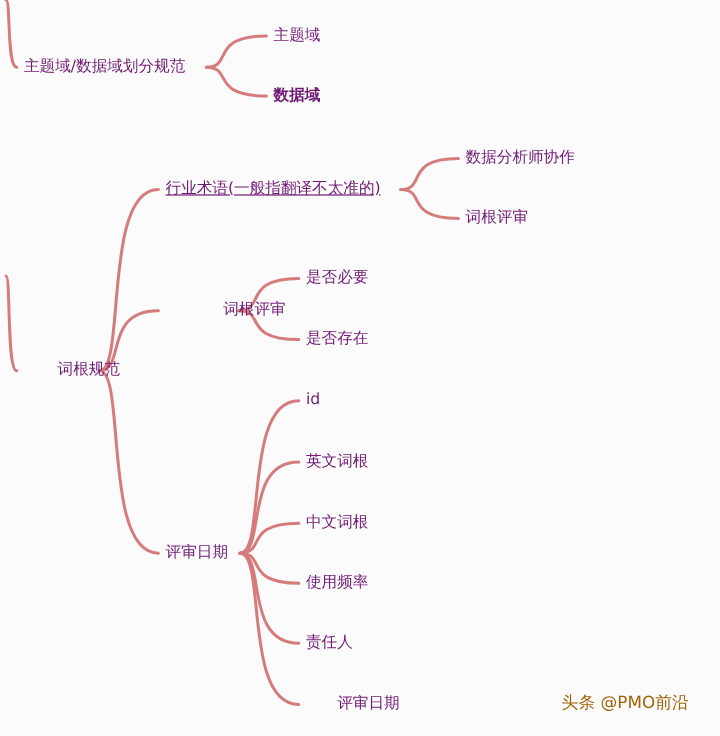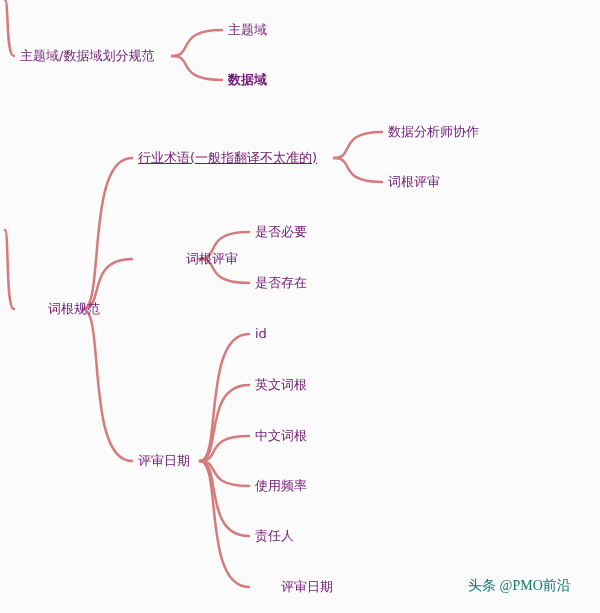--- a/index.html
+++ b/index.html
@@ -1,19 +1,19 @@
 <!DOCTYPE html>
 <html><head>
 <meta charset="utf-8">
 <style>
   html, body { margin:0; padding:0; }
   body { width:600px; height:613px; background:#fbfbfb; position:relative; overflow:hidden; font-family:"DejaVu Sans", sans-serif; }
   svg.links { position:absolute; left:0; top:0; }
   .node { position:absolute; font-size:13px; color:#701a75; white-space:nowrap; line-height:16px; transform:translateY(-8px); }
-  .wm { position:absolute; font-size:14px; color:#0f766e; white-space:nowrap;font-family:Liberation Serif, serif; }
+  .wm { position:absolute; font-size:14px; color:#a16207; white-space:nowrap; }
 </style>
 </head>
 <body>
 
 <svg class="links" width="600" height="613" id="links">
     <path d="M5,0 C9.05,0 5.45,56 14,56" fill="none" stroke="#d67b7b" stroke-width="2.5" stroke-linecap="round"></path>
     <path d="M5,230 C9.05,230 5.45,309 14,309" fill="none" stroke="#d67b7b" stroke-width="2.5" stroke-linecap="round"></path>
     <path d="M172,56 C194.5,56 174.5,30 222,30" fill="none" stroke="#d67b7b" stroke-width="2.5" stroke-linecap="round"></path>
     <path d="M172,56 C194.5,56 174.5,80 222,80" fill="none" stroke="#d67b7b" stroke-width="2.5" stroke-linecap="round"></path>
     <path d="M83,309 C105.05,309 85.45,158 132,158" fill="none" stroke="#d67b7b" stroke-width="2.5" stroke-linecap="round"></path>

